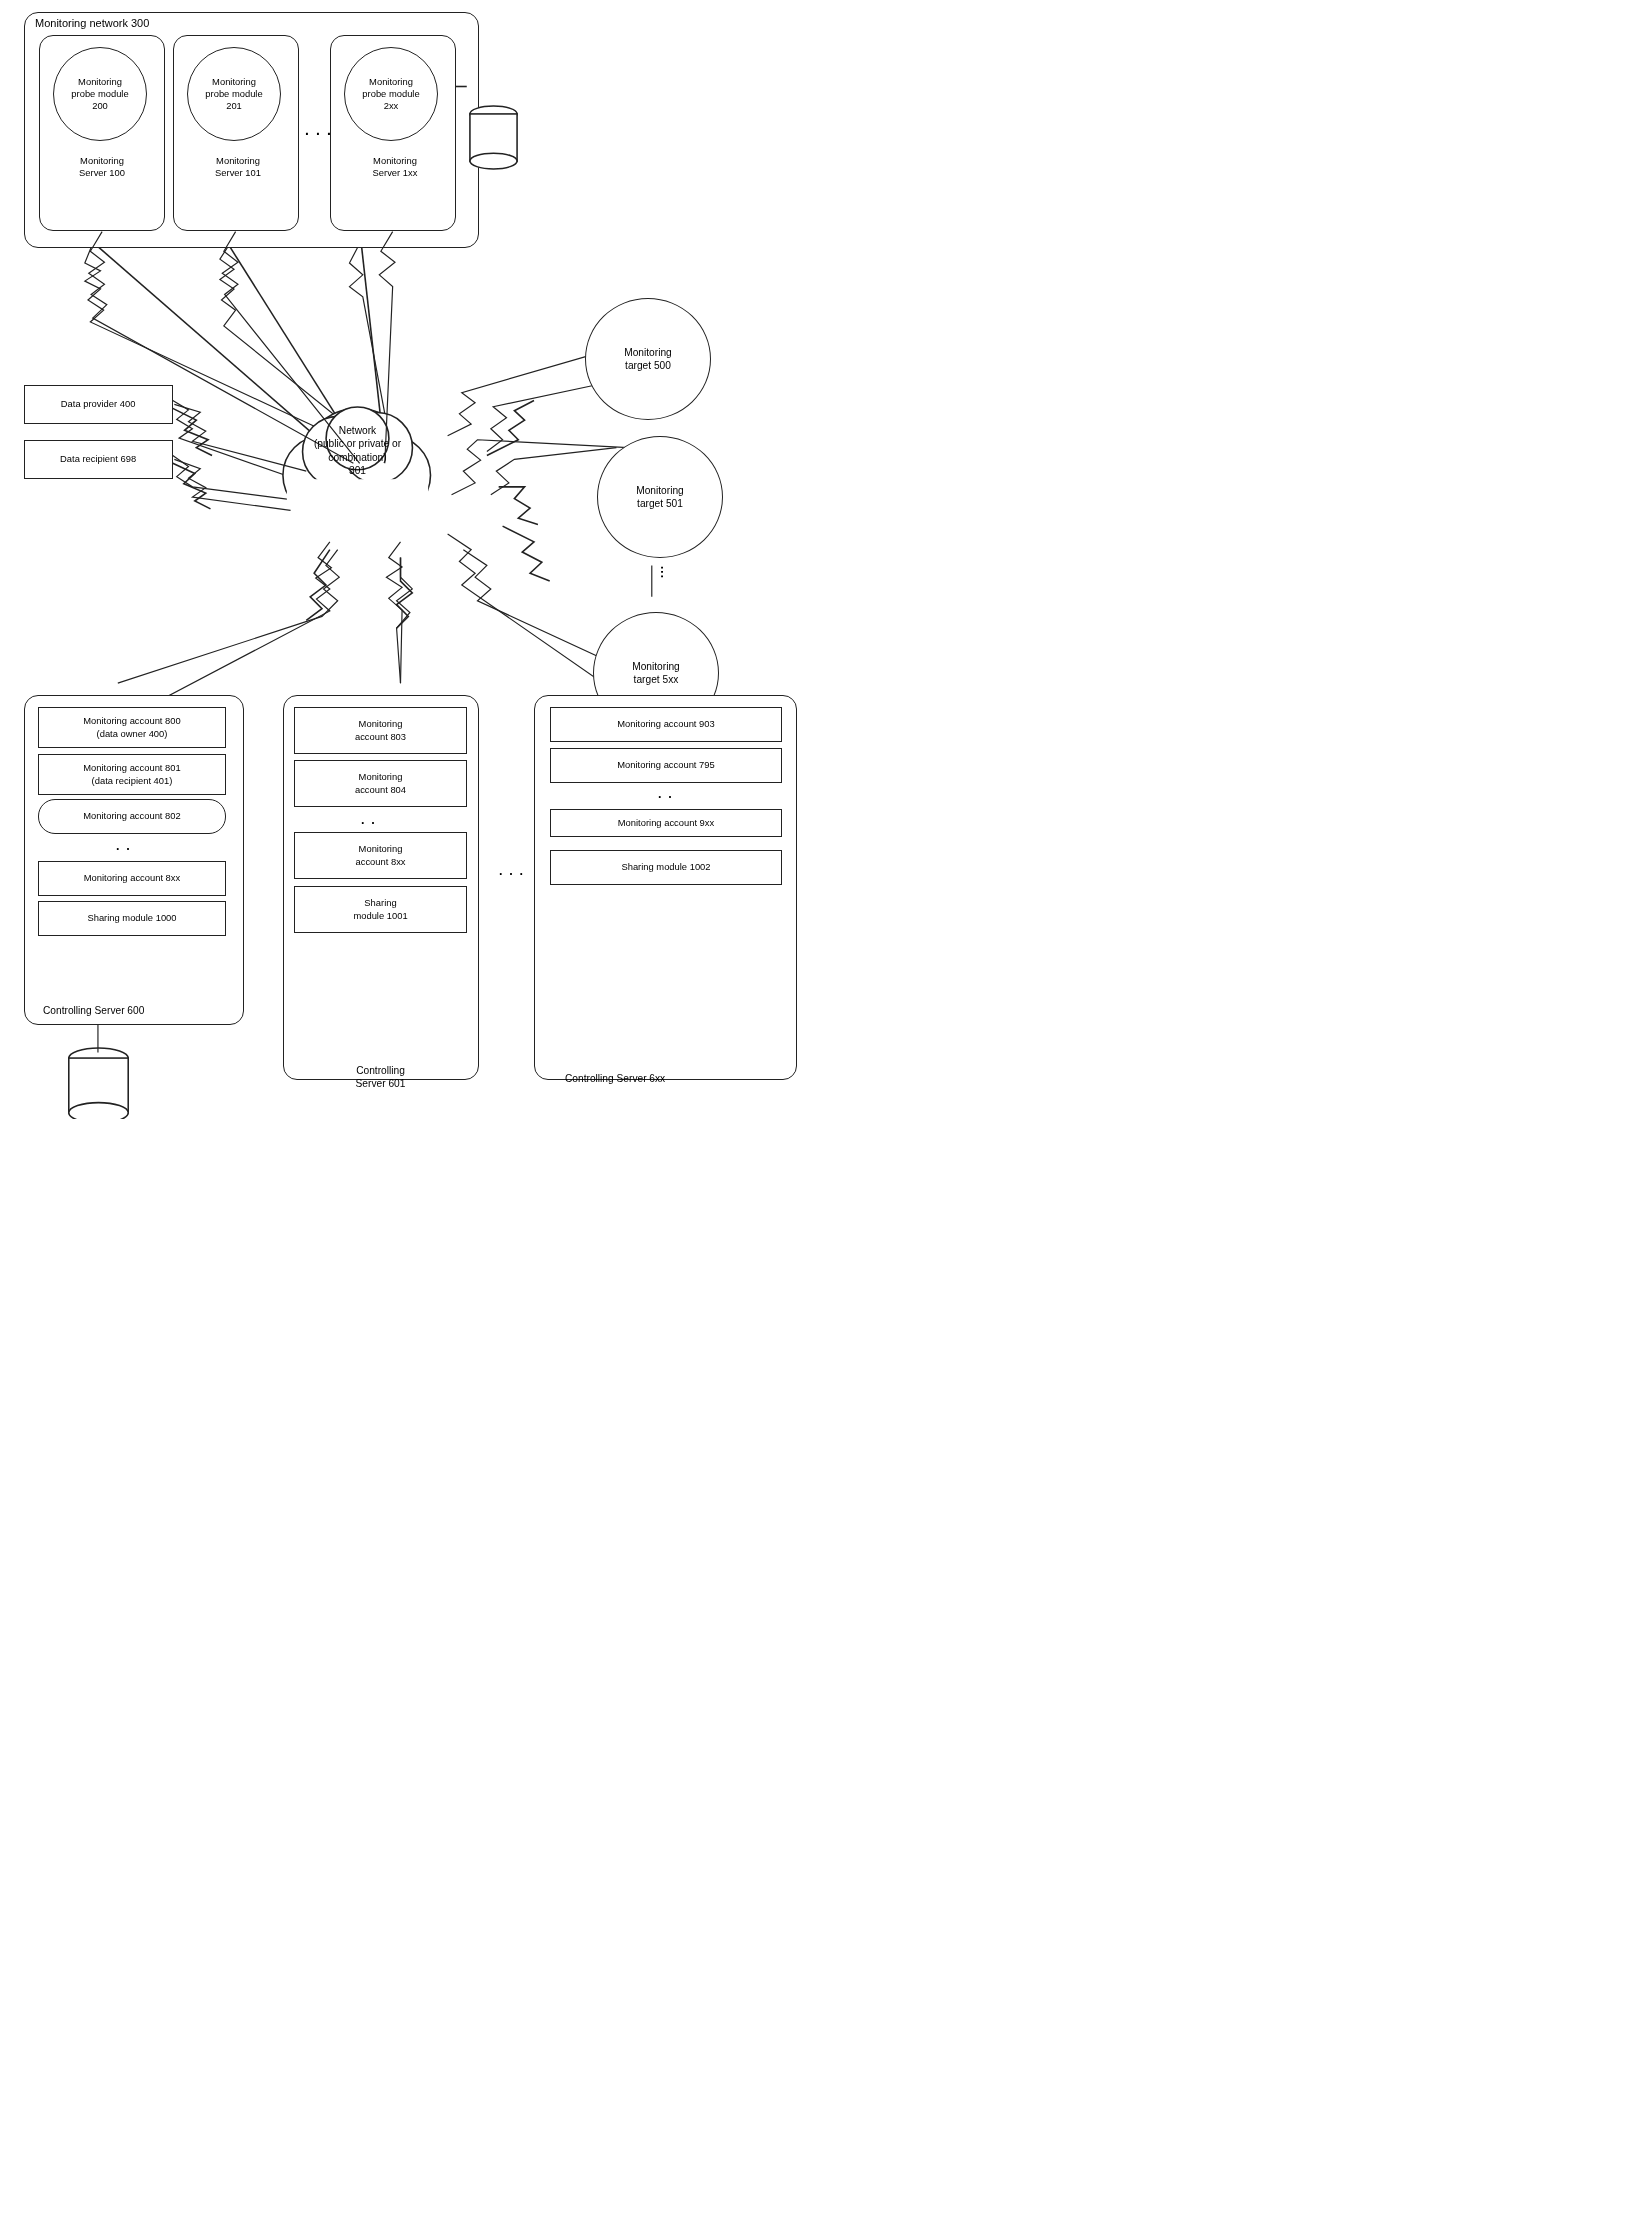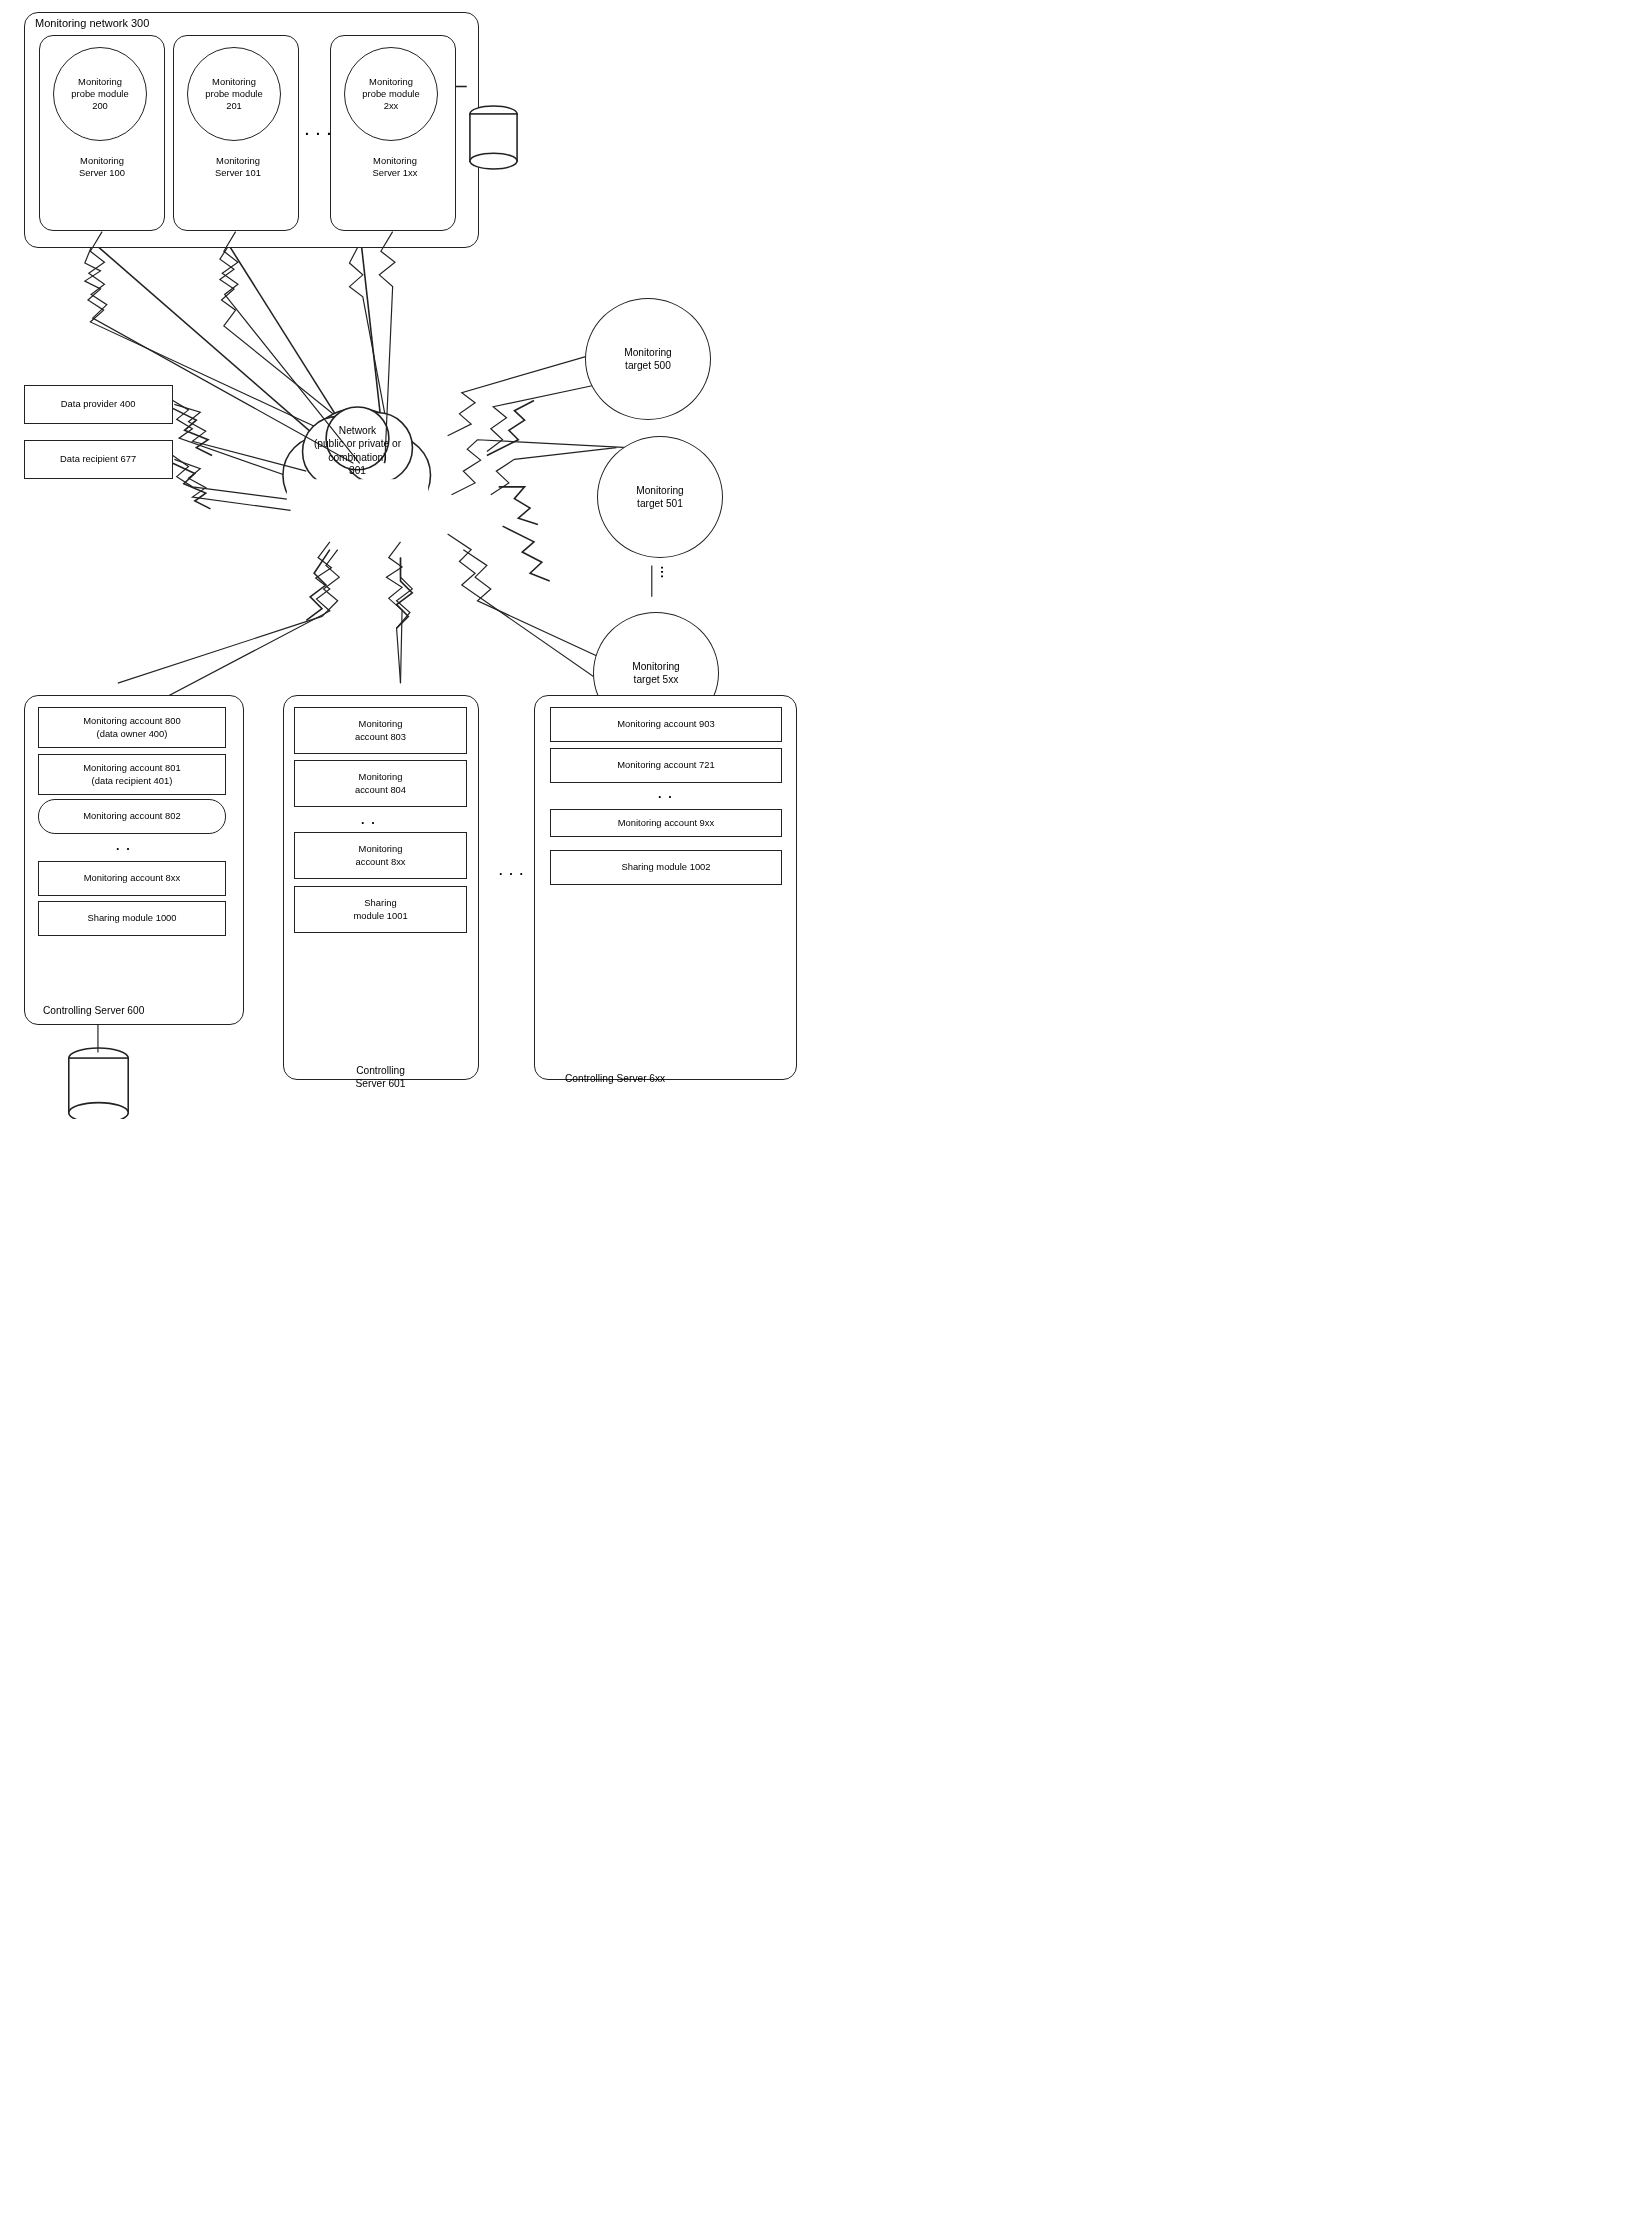--- a/index.html
+++ b/index.html
@@ -181,21 +181,21 @@
     <line x1="25" y1="165" x2="205" y2="165" stroke="#fff" stroke-width="2"></line>
   </svg>
   <div class="label" style="left:291px; top:424px; width:133px; font-size:10.2px; text-align:center; z-index:10;">
     Network<br>(public or private or<br>combination)<br>301</div>
 
   <div class="rect-box" style="left:23.6px; top:385px; width:149px; height:39px; font-size:9.4px;">
     <span>Data provider 400</span>
   </div>
 
   <div class="rect-box" style="left:23.6px; top:440px; width:149px; height:39px; font-size:9.4px;">
-    <span>Data recipient 677</span>
+    <span>Data recipient 698</span>
   </div>
 
   <svg style="position:absolute;left:0;top:0;width:823px;height:1119px;pointer-events:none;" viewBox="0 0 1048 1425" width="823" height="1119">
 
     <polyline points="222,515 255,525 240,537 262,549 245,562 390,600" stroke="#222" stroke-width="1.5" fill="none"></polyline>
 
     <polyline points="222,585 255,597 240,609 262,621 245,633 370,650" stroke="#222" stroke-width="1.5" fill="none"></polyline>
 
     <polyline points="130,295 115,320 133,334 113,348 133,362 116,375 136,388 118,405 450,590" stroke="#222" stroke-width="1.5" fill="none"></polyline>
 
@@ -298,21 +298,21 @@
   <div class="dots" style="left:499px; top:864px; font-size:12.6px;">. . .</div>
 
   <div class="rounded-box" style="left:534px; top:695px; width:263px; height:385px;">
   </div>
   <div class="label" style="left:565px; top:1072px; font-size:10.2px;">Controlling Server 6xx</div>
 
   <div class="rect-box" style="left:550px; top:707px; width:232px; height:35px; font-size:9.4px;">
     <span>Monitoring account 903</span>
   </div>
   <div class="rect-box" style="left:550px; top:748px; width:232px; height:35px; font-size:9.4px;">
-    <span>Monitoring account 721</span>
+    <span>Monitoring account 795</span>
   </div>
 
   <div class="dots" style="left:658px; top:787px; font-size:12.6px;">. .</div>
 
   <div class="rect-box" style="left:550px; top:809px; width:232px; height:28px; font-size:9.4px;">
     <span>Monitoring account 9xx</span>
   </div>
   <div class="rect-box" style="left:550px; top:850px; width:232px; height:35px; font-size:9.4px;justify-content:center;">
     <span>Sharing module 1002</span>
   </div>

